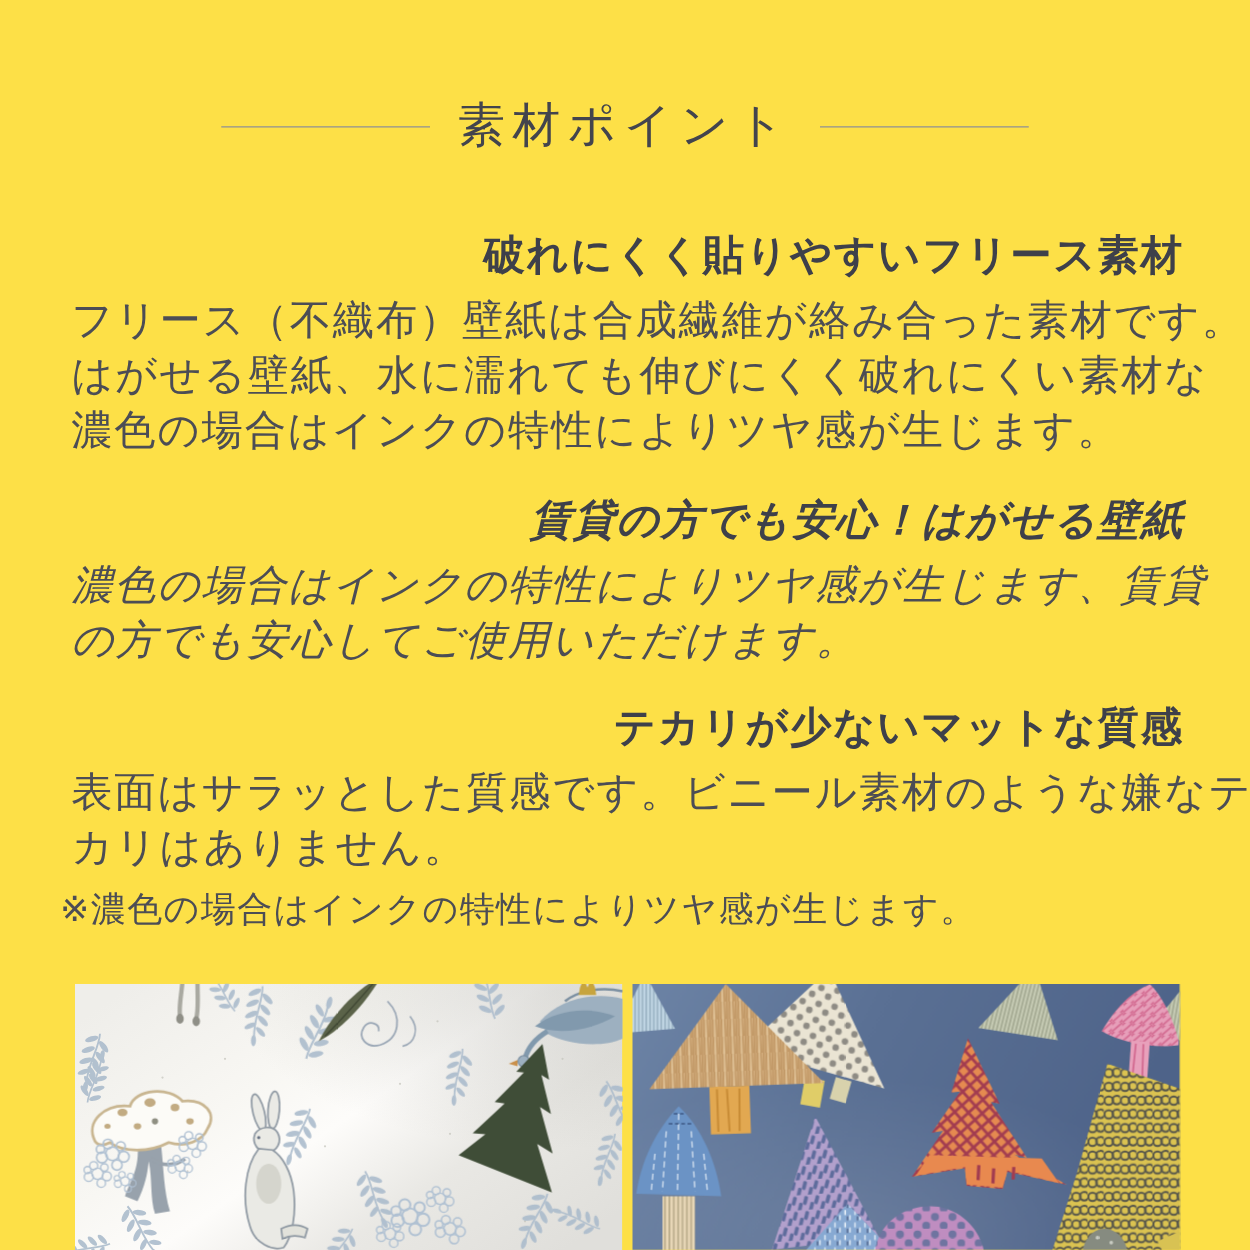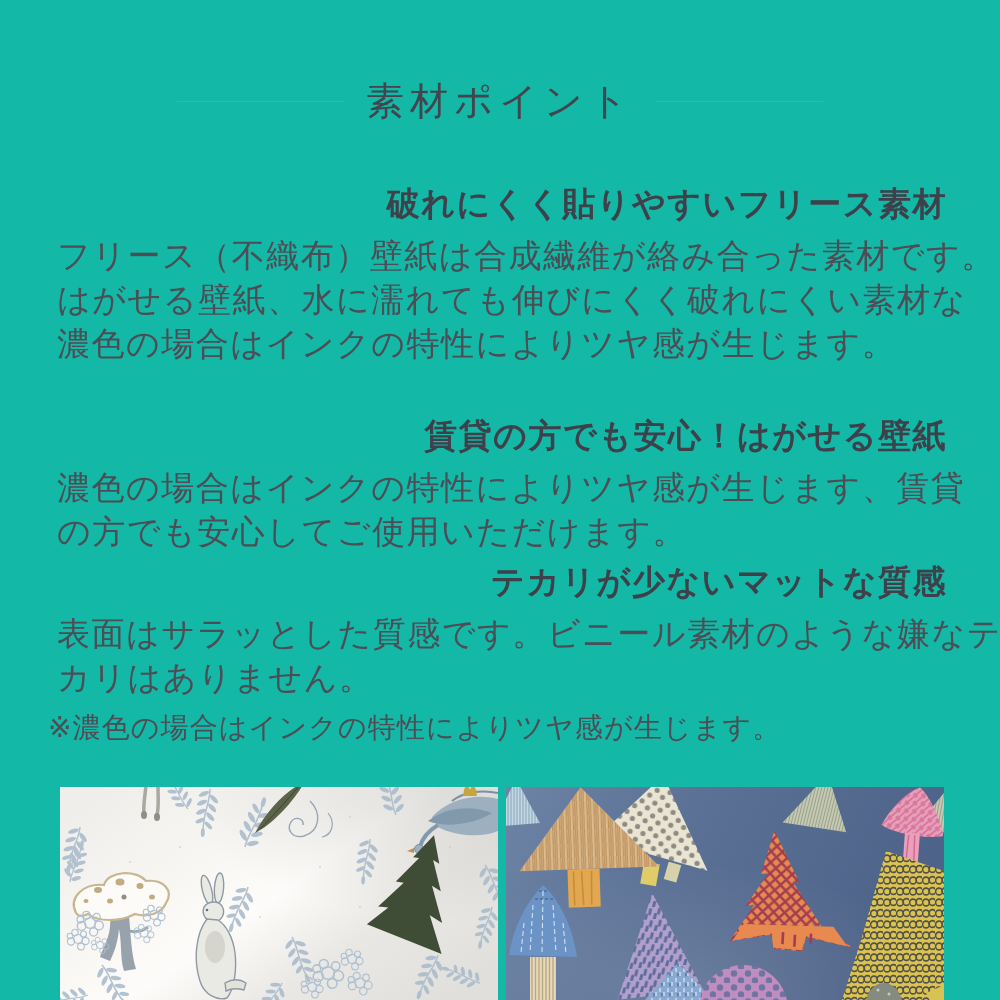--- a/index.html
+++ b/index.html
@@ -1,29 +1,29 @@
 <!DOCTYPE html>
 <html lang="ja"><head>
 <meta charset="utf-8">
 <style>
   html,body{margin:0;padding:0;background:#ffffff;}
   body{width:1000px;height:1000px;overflow:hidden;
        font-family:"Liberation Sans","DejaVu Sans",sans-serif;}
-  .page{position:relative;width:1000px;height:1000px;background:#14b8a6;}
+  .page{position:relative;width:1000px;height:1000px;background:#fde047;}
 
   
   .title-row{position:absolute;top:80px;left:0;width:1000px;
              display:flex;align-items:center;justify-content:center;gap:22px;}
   .title-line{width:167px;height:1px;background:#8f9095;}
   .page-title{font-size:38px;line-height:1.15;color:#43444d;
               font-weight:500;letter-spacing:0.16em;white-space:nowrap;}
 
   
   .section{position:absolute;left:57px;width:890px;}
-  .s1{top:184px;} .s2{top:416px;} .s3{top:562px;}
+  .s1{top:184px;} .s2{top:396px;font-style:italic;} .s3{top:562px;}
   .sec-heading{margin:0;font-size:33px;line-height:40px;font-weight:700;
                color:#3e404a;letter-spacing:0.045em;white-space:nowrap;text-align:right;}
   .sec-body{margin:10px 0 0 0;font-size:33px;line-height:44px;font-weight:400;
             color:#4c4d55;letter-spacing:0.045em;}
   .bline{display:block;white-space:nowrap;}
 
   .note{position:absolute;left:48px;top:710px;margin:0;font-size:28px;
         line-height:36px;color:#4c4d55;letter-spacing:0.04em;white-space:nowrap;}
 
   

